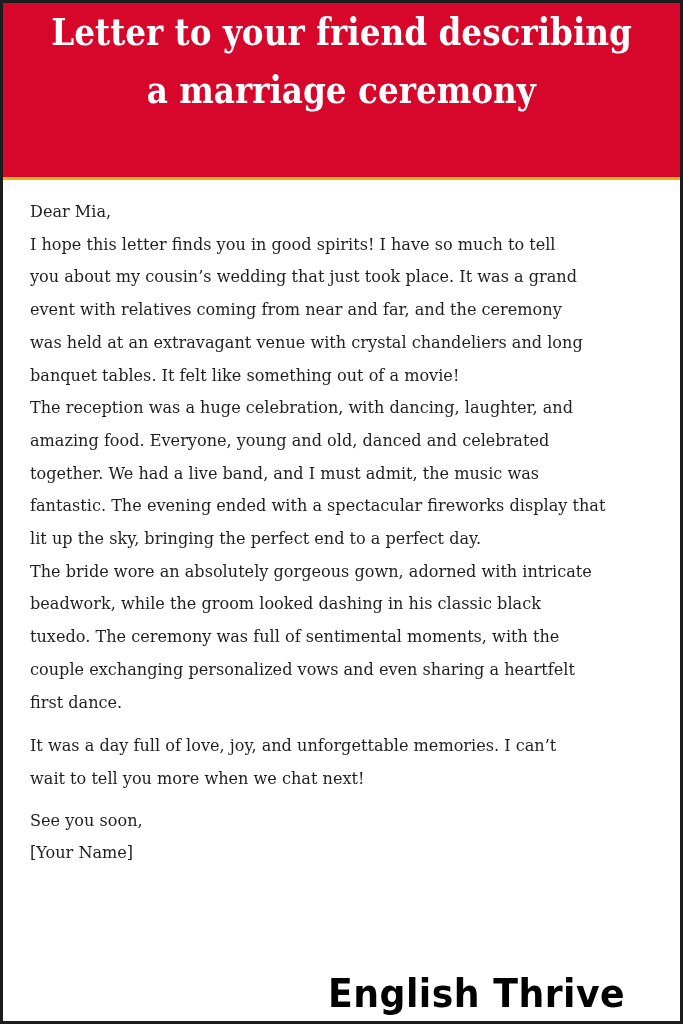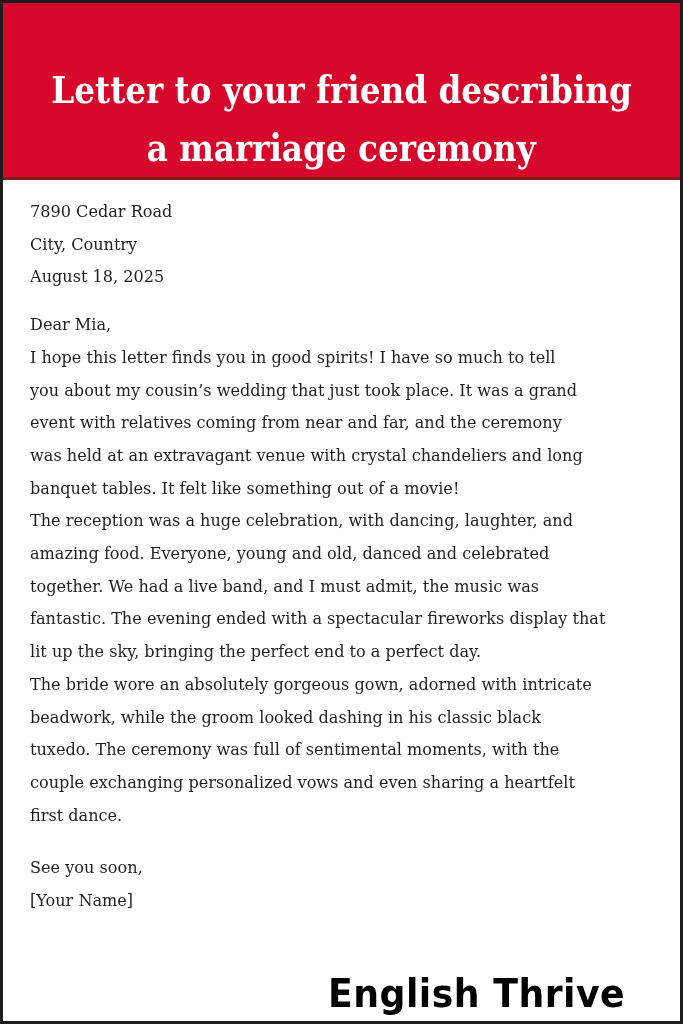--- a/index.html
+++ b/index.html
@@ -23,25 +23,25 @@
       border: 3px solid #1c1c1c;
       background: #ffffff;
     }
     .header {
       position: absolute;
       left: 0;
       top: 0;
       width: 677px;
       height: 174px;
       background: #d6072a;
-      border-bottom: 3px solid #7f1d1d;
+      border-bottom: 3px solid #eab308;
       display: flex;
       flex-direction: column;
       align-items: center;
-      justify-content: flex-end;
+      justify-content: flex-start;
     }
     .header-line {
       color: #ffffff;
       font-family: "DejaVu Serif", serif;
       font-weight: bold;
       font-size: 38px;
       line-height: 58px;
       letter-spacing: 0px;
       transform: scaleX(0.86);
       white-space: nowrap;
@@ -82,25 +82,20 @@
 </head>
 <body>
 
 <div class="frame">
   <div class="header">
     <div class="header-line">Letter to your friend describing</div>
     <div class="header-line">a marriage ceremony</div>
   </div>
 
   <div class="body">
-    <div class="address">
-      <span class="line">7890 Cedar Road</span>
-      <span class="line">City, Country</span>
-      <span class="line">August 18, 2025</span>
-    </div>
 
     <span class="line">Dear Mia,</span>
 
     <div>
       <span class="line">I hope this letter finds you in good spirits! I have so much to tell</span>
       <span class="line">you about my cousin’s wedding that just took place. It was a grand</span>
       <span class="line">event with relatives coming from near and far, and the ceremony</span>
       <span class="line">was held at an extravagant venue with crystal chandeliers and long</span>
       <span class="line">banquet tables. It felt like something out of a movie!</span>
     </div>
@@ -116,20 +111,24 @@
     <div>
       <span class="line">The bride wore an absolutely gorgeous gown, adorned with intricate</span>
       <span class="line">beadwork, while the groom looked dashing in his classic black</span>
       <span class="line">tuxedo. The ceremony was full of sentimental moments, with the</span>
       <span class="line">couple exchanging personalized vows and even sharing a heartfelt</span>
       <span class="line">first dance.</span>
     </div>
 
     <div class="para-gap"></div>
 
+    <div>
+      <span class="line">It was a day full of love, joy, and unforgettable memories. I can’t</span>
+      <span class="line">wait to tell you more when we chat next!</span>
+    </div>
 
     <div class="closing-gap"></div>
 
     <span class="line">See you soon,</span>
     <span class="line">[Your Name]</span>
   </div>
 
   <div class="watermark">English Thrive</div>
 </div>
 

